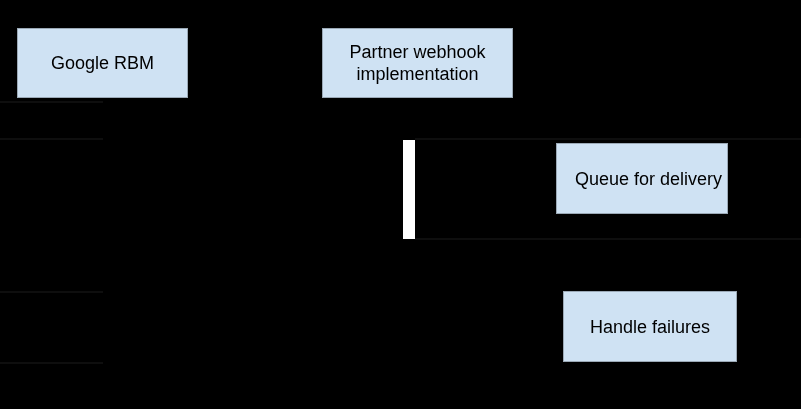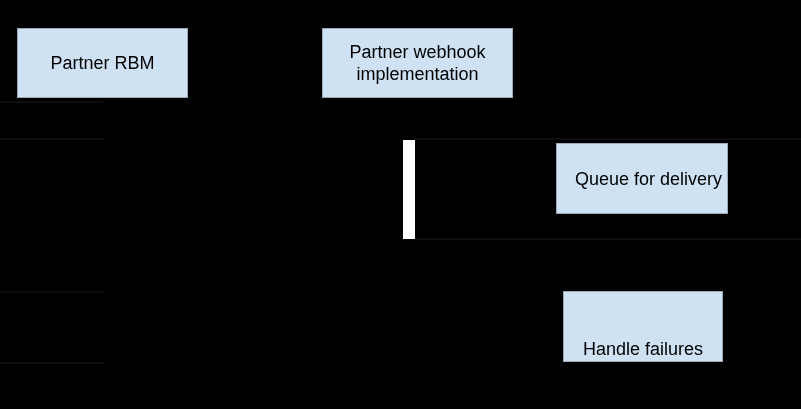--- a/index.html
+++ b/index.html
@@ -25,21 +25,21 @@
     text-align: center;
     font-size: 18px;
     line-height: 22px;
     box-shadow: inset 0 0 0 1px rgba(0, 0, 0, 0.25);
     box-sizing: border-box;
     padding: 2px 6px;
   }
   .box-google  { left: 17px;  top: 28px;  width: 171px; height: 70px; }
   .box-partner { left: 322px; top: 28px;  width: 191px; height: 70px; }
   .box-queue   { left: 556px; top: 143px; width: 172px; height: 71px; justify-content: flex-end; }
-  .box-handle  { left: 563px; top: 291px; width: 160px; height: 71px; align-items: flex-end; }
+  .box-handle  { left: 563px; top: 291px; width: 174px; height: 71px; }
 
   .activation-bar {
     position: absolute;
     left: 403px;
     top: 140px;
     width: 12px;
     height: 99px;
     background: #ffffff;
   }
 
@@ -55,21 +55,21 @@
   .fl-4 { left: 415px; top: 238px; width: 386px; }
   .fl-5 { left: 0px;   top: 291px; width: 103px; }
   .fl-6 { left: 0px;   top: 362px; width: 103px; }
 </style>
 </head>
 <body>
 
 <div class="stage">
 
   <div class="box box-google">
-    <span>Partner RBM</span>
+    <span>Google RBM</span>
   </div>
 
   <div class="box box-partner">
     <span>Partner webhook implementation</span>
   </div>
 
   <div class="box box-queue">
     <span>Queue for delivery</span>
   </div>
 

